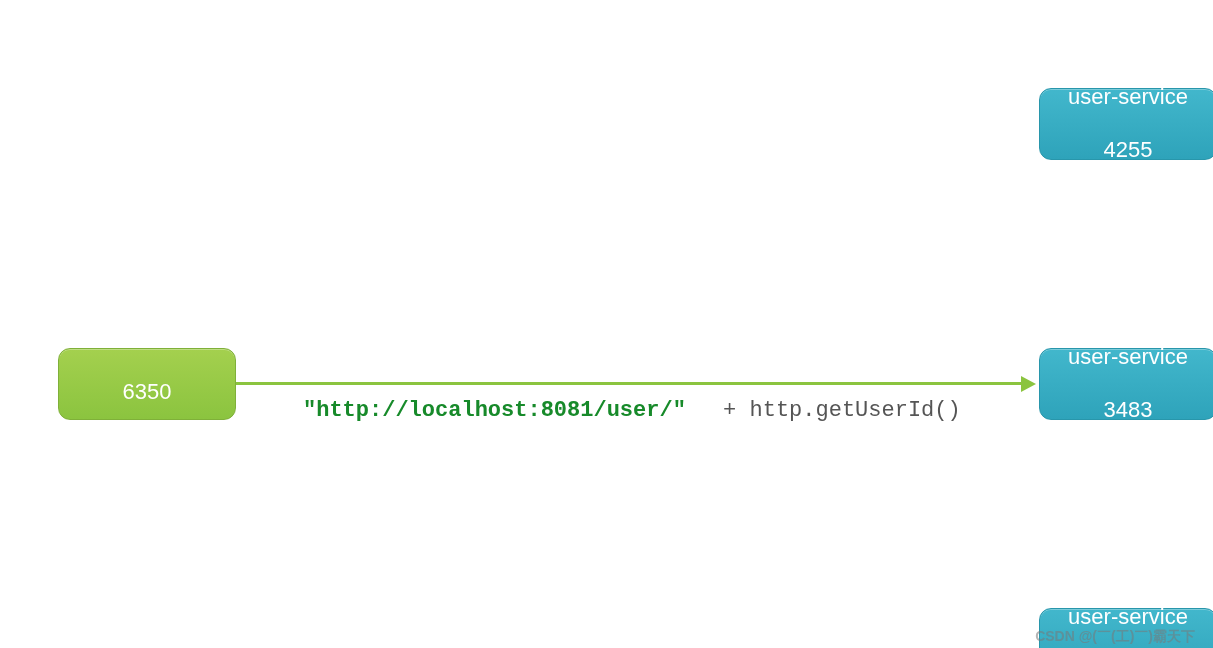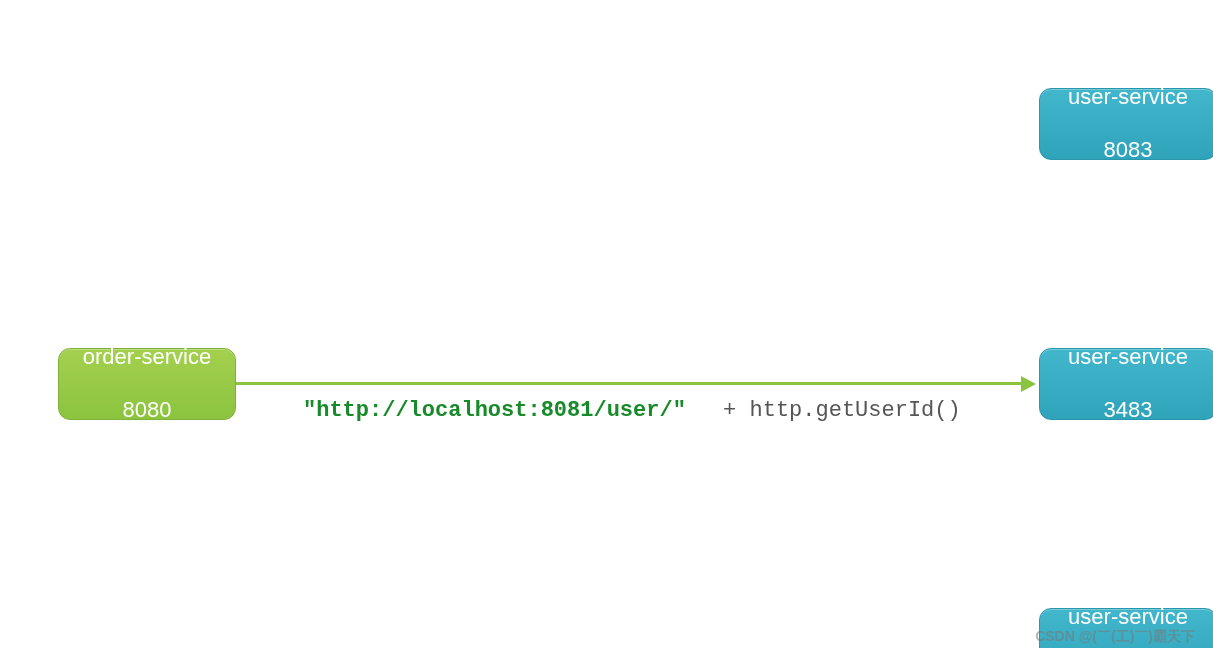--- a/index.html
+++ b/index.html
@@ -71,36 +71,36 @@
     }
     .watermark {
       position: absolute;
       right: 30px;
       bottom: 14px;
       color: rgba(120,120,120,0.55);
       font-size: 14px;
       pointer-events: none;
       font-weight: bold;
     }
-    #order-service { left: 22px; top: 312px; }
+    #order-service { left: 22px; top: 312px; justify-content: flex-end; }
     #user-service-1 { left: 1003px; top: 52px; }
     #user-service-2 { left: 1003px; top: 312px; }
     #user-service-3 { left: 1003px; top: 572px; }
   </style>
 </head>
 <body>
 
 <div id="order-service" class="service-box green-box">
   <span>order-service</span>
-  <span>8080</span>
+  <span>6350</span>
 </div>
 
 <div id="user-service-1" class="service-box teal-box">
   <span>user-service</span>
-  <span>8083</span>
+  <span>4255</span>
 </div>
 
 <div id="user-service-2" class="service-box teal-box">
   <span>user-service</span>
   <span>3483</span>
 </div>
 
 <div id="user-service-3" class="service-box teal-box">
   <span>user-service</span>
   <span>8082</span>

